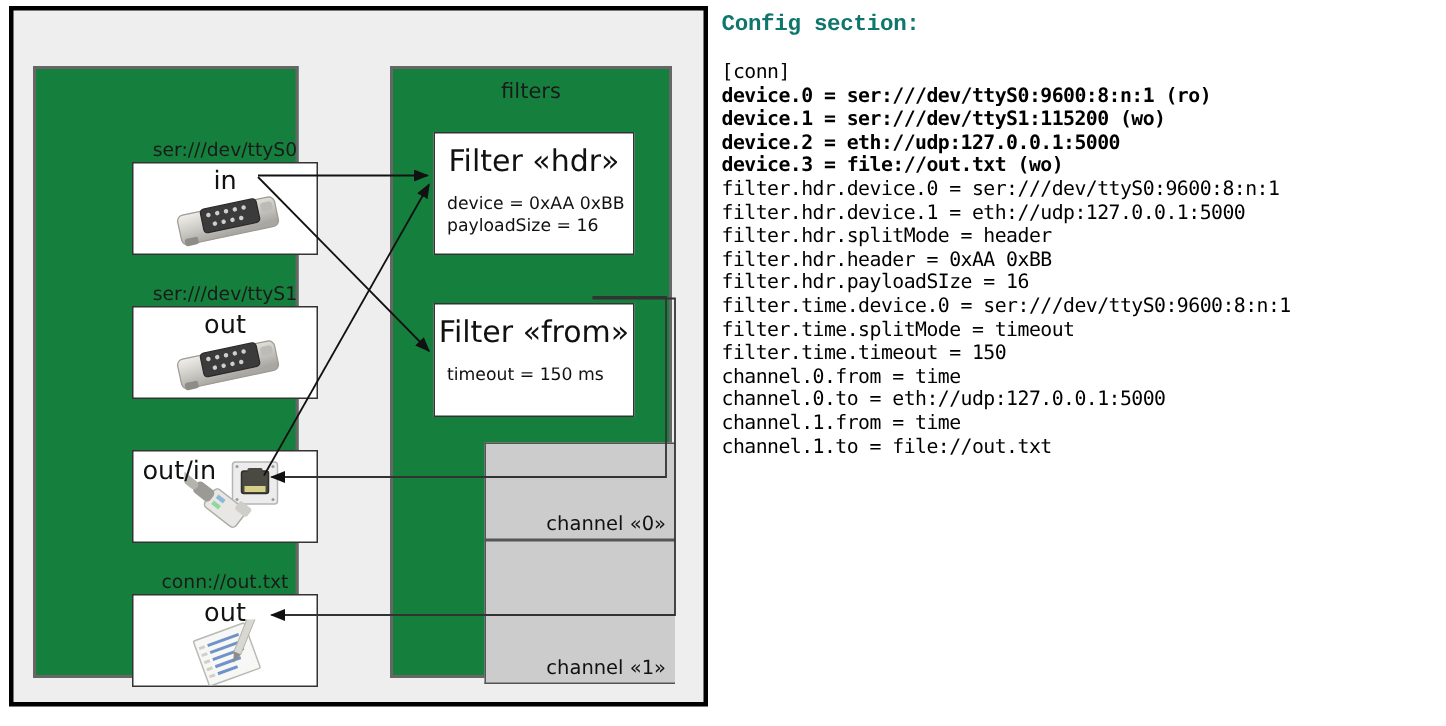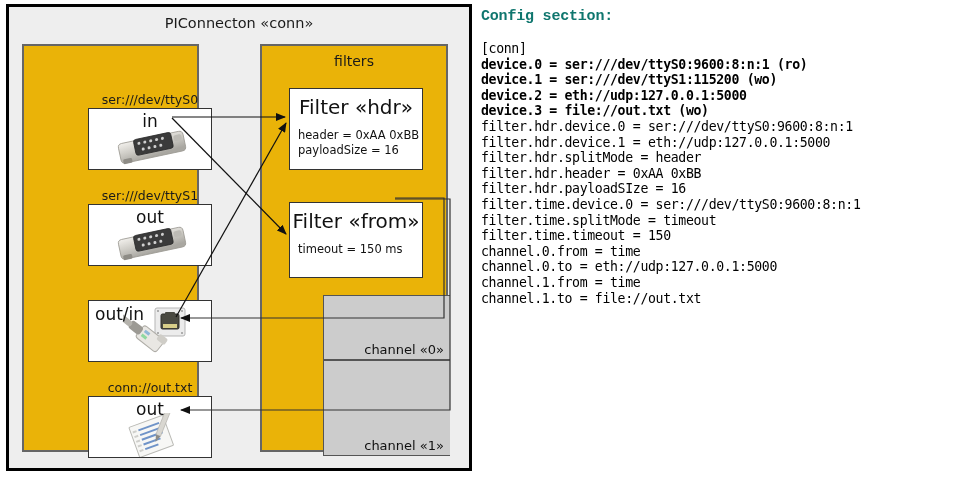--- a/index.html
+++ b/index.html
@@ -30,21 +30,21 @@
     left: 0; top: 8px;
     width: 100%;
     text-align: center;
     font-size: 14.5px;
     color: #1a1a1a;
   }
 
   
   .group-box {
     position: absolute;
-    background: #eab308;
+    background: #15803d;
     border: 2px solid #666666;
     box-sizing: border-box;
   }
   #devices-group {
     left: 13px; top: 37px;
     width: 177px; height: 408px;
   }
   #filters-group {
     left: 251px; top: 37px;
     width: 188px; height: 408px;
@@ -205,21 +205,20 @@
     letter-spacing: -0.35px;
   }
   .cfg-line { display: block; }
   .cfg-line.bold { font-weight: bold; }
 </style>
 </head>
 <body>
 
 <div id="diagram-frame">
 
-  <div id="diagram-title">PIConnecton «conn»</div>
 
   <div class="group-box" id="devices-group">
 
     <div class="device" id="dev-ttyS0">
       <div class="device-label">ser:///dev/ttyS0</div>
       <div class="device-box">
         <div class="device-io">in</div>
         <svg class="icon-serial" viewBox="0 0 80 40">
           <defs>
             <linearGradient id="sg1" x1="0" y1="0" x2="0.3" y2="1">
@@ -329,21 +328,21 @@
       </div>
     </div>
   </div>
 
   <div class="group-box" id="filters-group">
     <div class="group-title">filters</div>
 
     <div class="filter-box" id="filter-hdr">
       <div class="filter-title">Filter «hdr»</div>
       <div class="filter-props">
-        <div>header = 0xAA 0xBB</div>
+        <div>device = 0xAA 0xBB</div>
         <div>payloadSize = 16</div>
       </div>
     </div>
 
     <div class="filter-box" id="filter-time">
       <div class="filter-title">Filter «from»</div>
       <div class="filter-props">
         <div>timeout = 150 ms</div>
       </div>
     </div>

